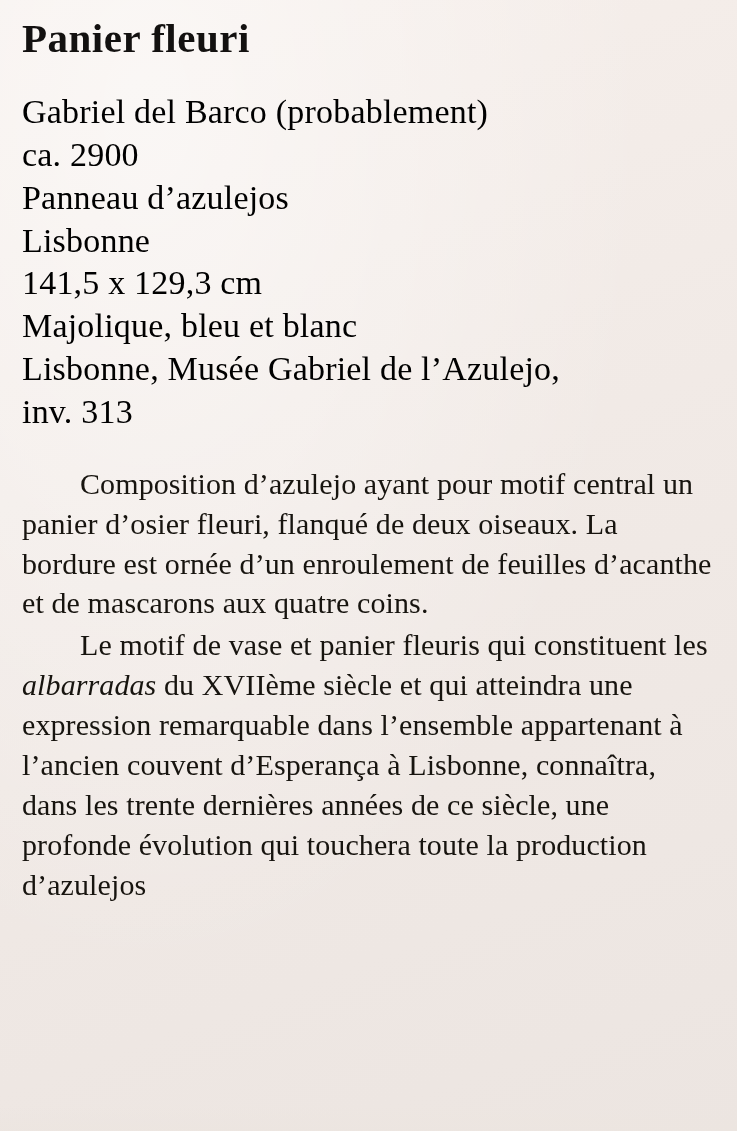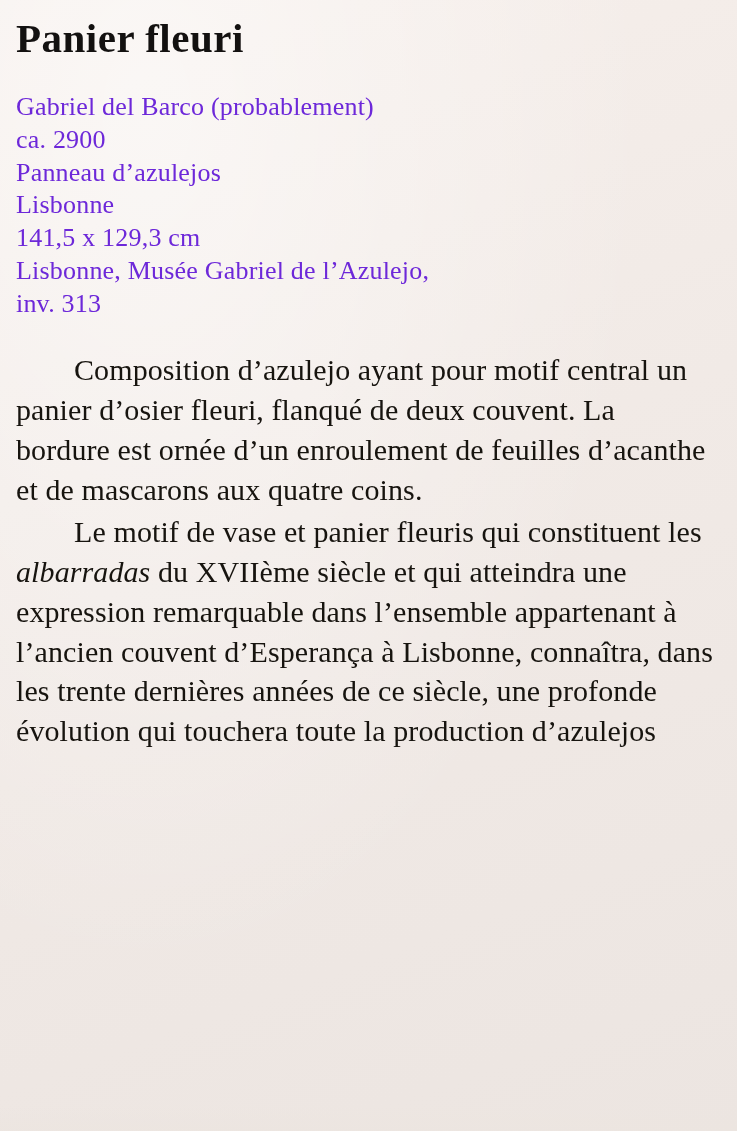--- a/index.html
+++ b/index.html
@@ -18,36 +18,36 @@
   
   .paper {
     position: absolute;
     inset: 0;
     background:
       radial-gradient(ellipse at 20% 10%, rgba(255,255,255,0.55) 0%, rgba(255,255,255,0) 60%),
       linear-gradient(160deg, #f6efeb 0%, #f1eae6 45%, #ece5e1 100%);
   }
   .content {
     position: relative;
-    padding: 16px 24px 0 16px;
+    padding: 16px 24px 0 22px;
   }
   .label-title {
     font-size: 41px;
     font-weight: bold;
     letter-spacing: 0.5px;
     line-height: 1.1;
     margin: 0 0 30px 0;
     color: #131110;
   }
   .credit-block {
-    font-size: 26px;
+    font-size: 34px;
     line-height: 1.26;
     letter-spacing: 0.2px;
     margin-bottom: 30px;
-    color: #6d28d9;
+    color: #000000;
   }
   .credit-line {
     white-space: nowrap;
   }
   .body-text {
     font-size: 30px;
     line-height: 1.33;
     letter-spacing: 0.1px;
     color: #17140f;
   }
@@ -76,24 +76,25 @@
 <div class="content">
 
   <h1 class="label-title">Panier fleuri</h1>
 
   <div class="credit-block">
     <div class="credit-line">Gabriel del Barco (probablement)</div>
     <div class="credit-line">ca. 2900</div>
     <div class="credit-line">Panneau d’azulejos</div>
     <div class="credit-line">Lisbonne</div>
     <div class="credit-line">141,5 x 129,3 cm</div>
+    <div class="credit-line">Majolique, bleu et blanc</div>
     <div class="credit-line">Lisbonne, Musée Gabriel de l’Azulejo,</div>
     <div class="credit-line">inv. 313</div>
   </div>
 
   <div class="body-text">
-    <p class="body-par">Composition d’azulejo ayant pour motif central un panier d’osier fleuri, flanqué de deux couvent. La bordure est ornée d’un enroulement de feuilles d’acanthe et de mascarons aux quatre coins.</p>
+    <p class="body-par">Composition d’azulejo ayant pour motif central un panier d’osier fleuri, flanqué de deux oiseaux. La bordure est ornée d’un enroulement de feuilles d’acanthe et de mascarons aux quatre coins.</p>
     <p class="body-par"><span>Le motif de vase et panier fleuris qui constituent les </span><em>albarradas</em><span> du XVIIème siècle et qui atteindra une expression remarquable dans l’ensemble appartenant à l’ancien couvent d’Esperança à Lisbonne, connaîtra, dans les trente dernières années de ce siècle, une profonde évolution qui touchera toute la production d’azulejos</span></p>
   </div>
 
 </div>
 
 <div class="fade-bottom"></div>
 
 </body></html>

